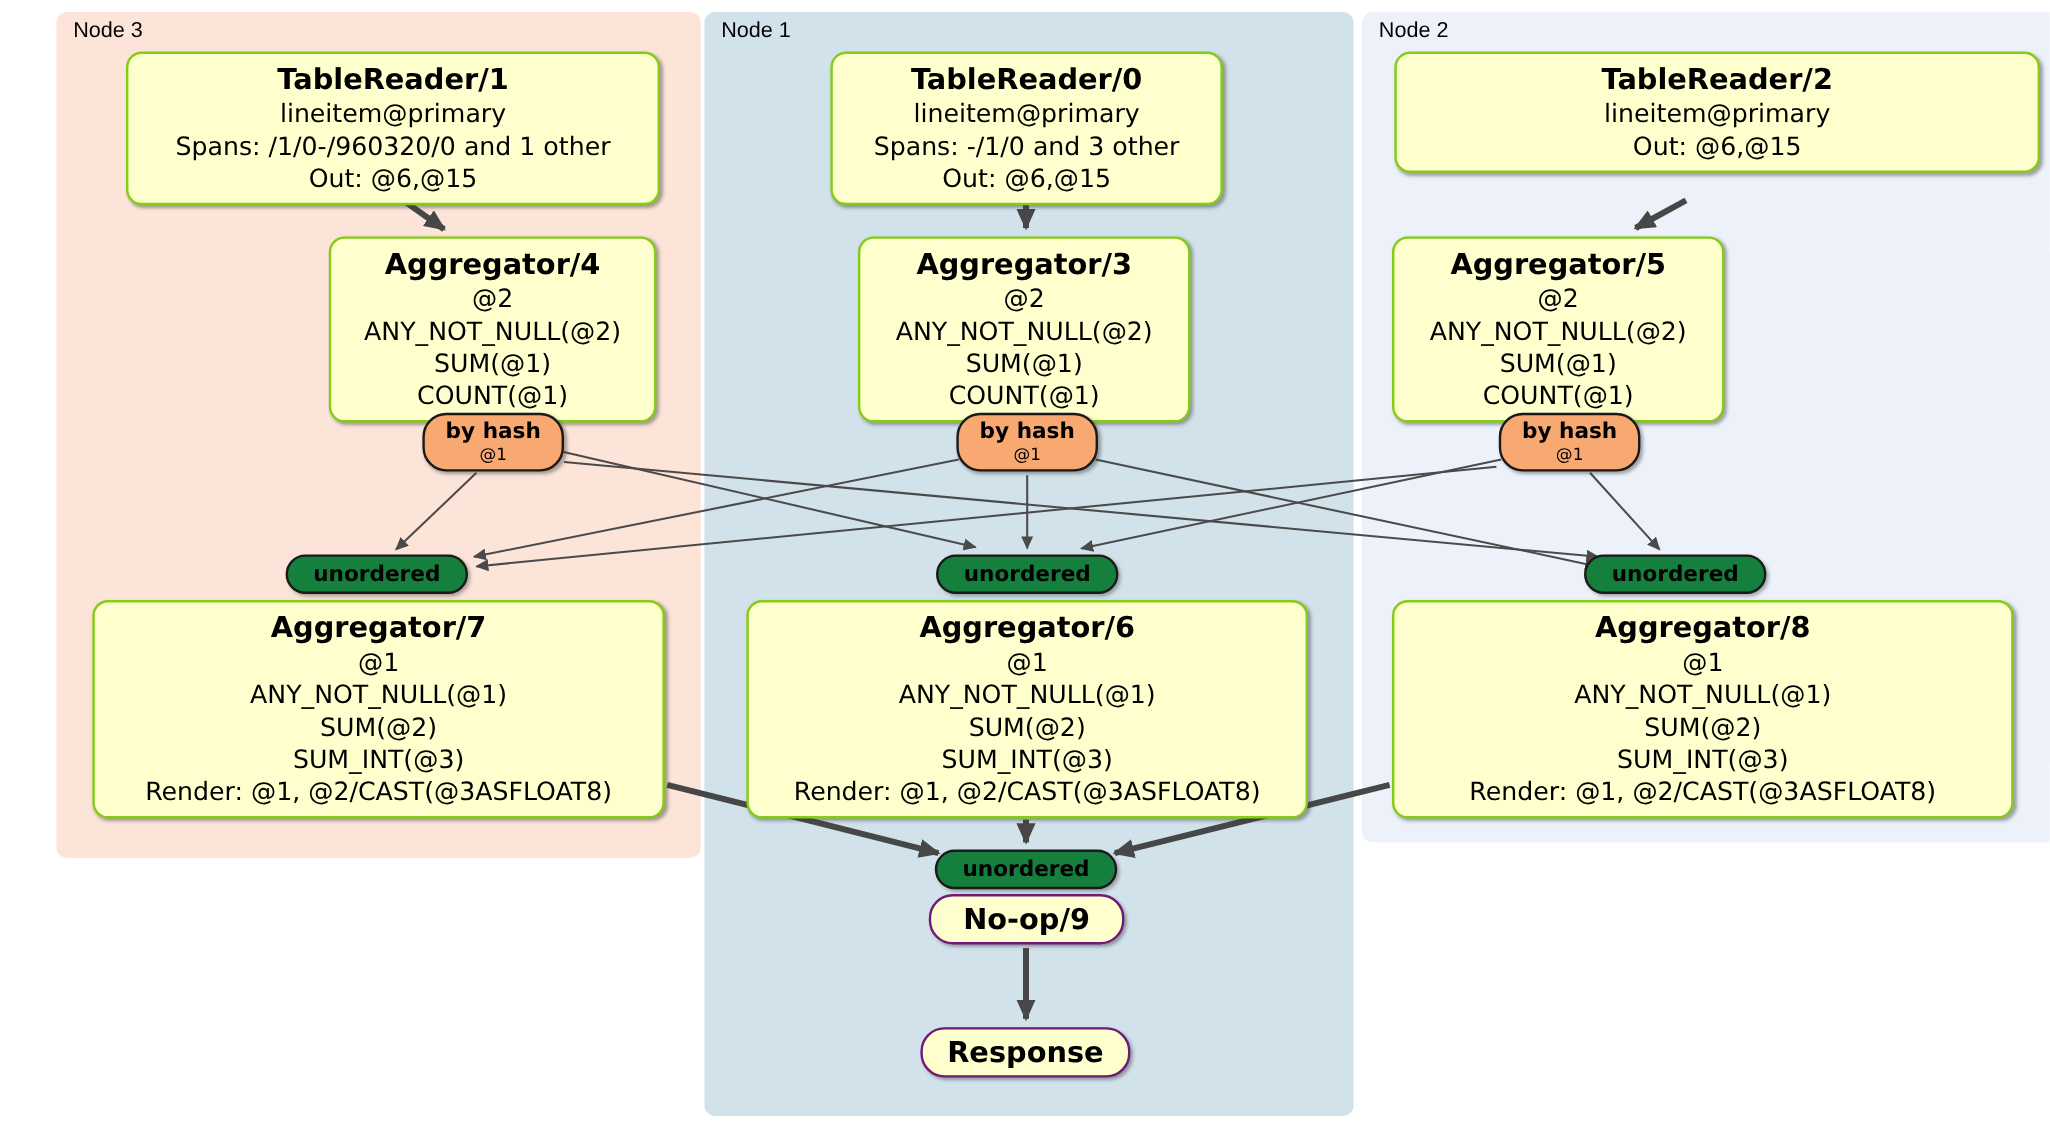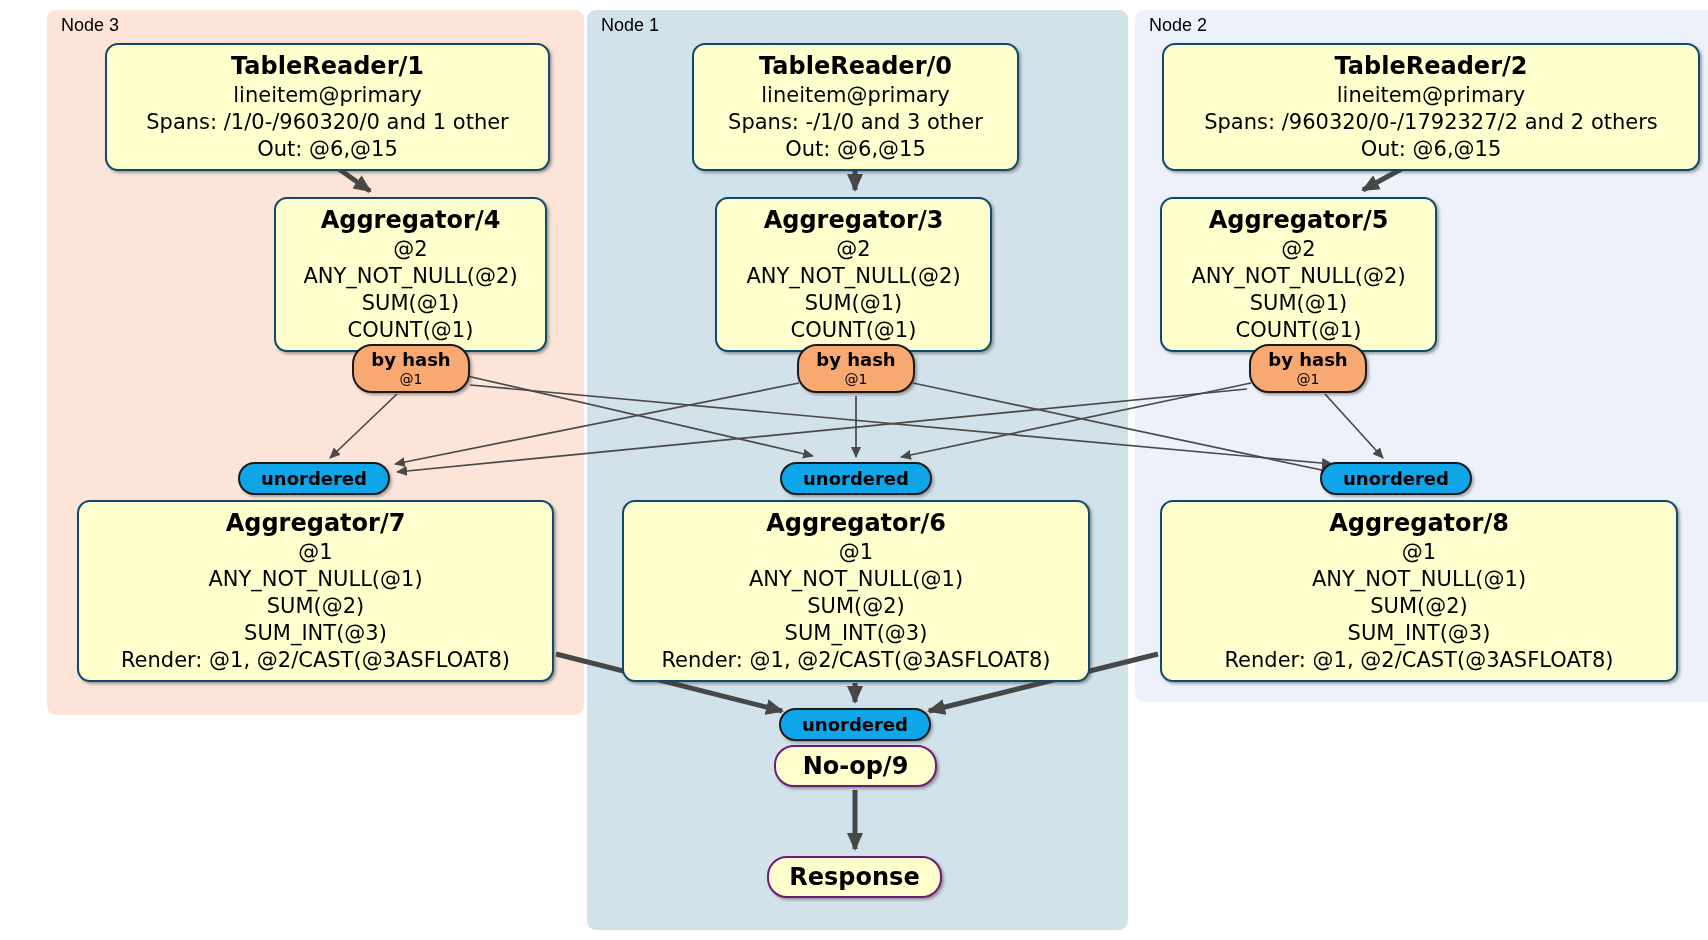--- a/index.html
+++ b/index.html
@@ -7,35 +7,35 @@
     position:relative;width:1708px;height:940px;overflow:hidden;
     font-family:"DejaVu Sans",sans-serif;color:#000;margin-left:37px;
   }
   .panel{position:absolute;border-radius:9px;z-index:0;}
   .panel-label{
     position:absolute;font-family:"Liberation Sans",sans-serif;
     font-size:18px;line-height:22px;color:#000;z-index:3;
   }
   #edges{position:absolute;left:0;top:0;z-index:1;}
   .pbox{
-    position:absolute;z-index:2;background:#ffffcd;border:2px solid #0c4a6e;
+    position:absolute;z-index:2;background:#ffffcd;border:2px solid #84cc16;
     border-radius:13px;box-shadow:2px 2px 3px rgba(60,60,60,.45);
     text-align:center;padding:6px 8px;font-size:21px;line-height:27px;
     box-sizing:border-box;
   }
   .pbox-title{font-weight:bold;font-size:24px;line-height:31px;}
   .router{
     position:absolute;z-index:2;background:#f8a871;border:2px solid #1a1a1a;
     border-radius:20px;box-shadow:2px 2px 3px rgba(60,60,60,.45);
     text-align:center;width:118px;padding:3px 12px;box-sizing:border-box;
   }
   .router-label{font-weight:bold;font-size:18px;line-height:22px;}
   .router-sub{font-size:14px;line-height:17px;}
   .sync{
-    position:absolute;z-index:2;background:#0ea5e9;border:2px solid #1a1a1a;
+    position:absolute;z-index:2;background:#15803d;border:2px solid #1a1a1a;
     border-radius:17px;box-shadow:2px 2px 3px rgba(60,60,60,.4);
     text-align:center;width:152px;height:33px;box-sizing:border-box;
     font-weight:bold;font-size:18px;line-height:29px;
   }
   .opbox{
     position:absolute;z-index:2;background:#ffffcd;border:2px solid #701a75;
     border-radius:20px;box-shadow:2px 2px 3px rgba(60,60,60,.45);
     text-align:center;font-weight:bold;font-size:24px;line-height:38px;
     box-sizing:border-box;
   }
@@ -137,21 +137,20 @@
     <div>SUM_INT(@3)</div>
     <div>Render: @1, @2/CAST(@3ASFLOAT8)</div>
   </div>
   <div class="sync" style="left:742px;top:708px;">unordered</div>
   <div class="opbox" style="left:737px;top:745px;width:163px;height:42px;">No-op/9</div>
   <div class="opbox" style="left:730px;top:856px;width:175px;height:42px;">Response</div>
 
   <div class="pbox" style="left:1125px;top:43px;width:538px;">
     <div class="pbox-title">TableReader/2</div>
     <div>lineitem@primary</div>
-    <div>Spans: /960320/0-/1792327/2 and 2 others</div>
     <div>Out: @6,@15</div>
   </div>
   <div class="pbox" style="left:1123px;top:197px;width:277px;">
     <div class="pbox-title">Aggregator/5</div>
     <div>@2</div>
     <div>ANY_NOT_NULL(@2)</div>
     <div>SUM(@1)</div>
     <div>COUNT(@1)</div>
   </div>
   <div class="router" style="left:1212px;top:344px;">

